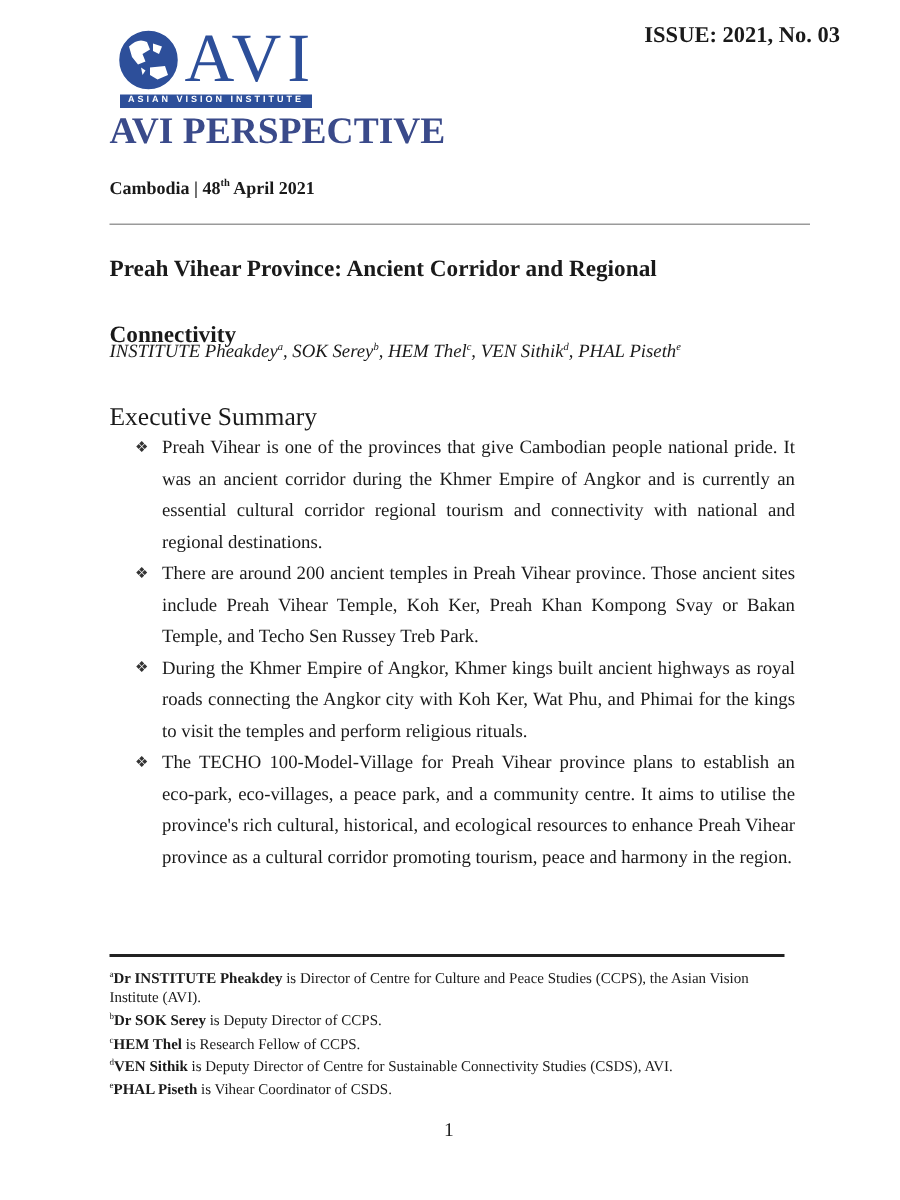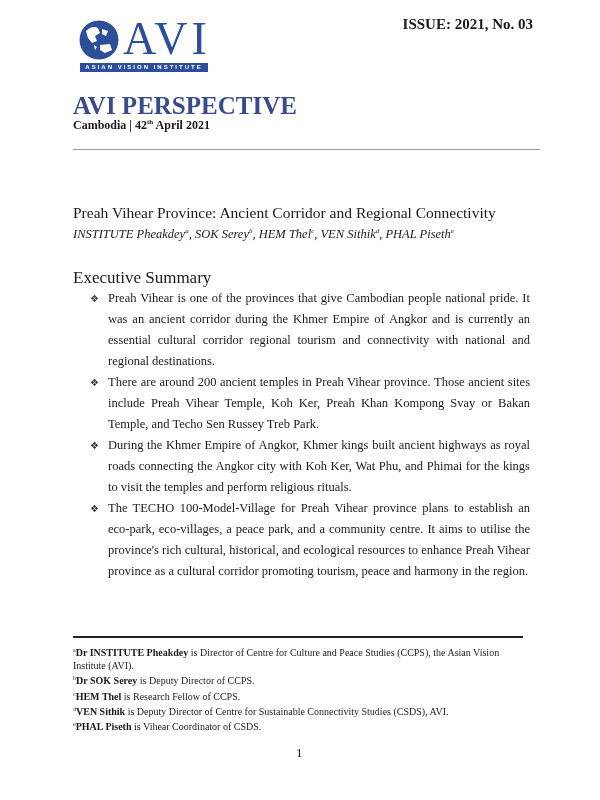--- a/index.html
+++ b/index.html
@@ -5,26 +5,26 @@
   html, body { margin:0; padding:0; background:#ffffff; }
   body { width:600px; height:800px; position:relative; overflow:hidden;
          font-family:"Liberation Serif", "DejaVu Serif", serif; color:#1a1a1a; }
   .logo { position:absolute; left:78px; top:19px; width:190px; height:52px; }
   .logo .globe { position:absolute; left:0; top:0; width:42px; height:42px; }
   .logo .letters { position:absolute; left:45px; top:-6px; font-size:46px; color:#2d4f9a;
                    font-family:"Liberation Serif", serif; letter-spacing:4px; line-height:52px; }
   .logo .band { position:absolute; left:2px; top:44px; width:128px; height:9px; background:#2d4f9a;
                 color:#ffffff; font-family:"Liberation Sans", sans-serif; font-size:6px; font-weight:bold;
                 letter-spacing:2px; line-height:9px; text-align:center; }
-  .issue { position:absolute; right:67px; top:16px; font-size:15px; font-weight:bold; }
-  .perspective { position:absolute; left:73px; top:92px; font-size:25px; font-weight:bold; color:#3a4a8a; }
+  .issue { position:absolute; right:40px; top:16px; font-size:15px; font-weight:bold; }
+  .perspective { position:absolute; left:73px; top:74px; font-size:25px; font-weight:bold; color:#3a4a8a; }
   .dateline { position:absolute; left:73px; top:118px; font-size:12px; font-weight:bold; }
   .dateline sup { font-size:7px; }
   .rule { position:absolute; left:73px; top:149px; width:467px; height:1px; background:#9a9a9a; }
-  .title { position:absolute; left:73px; top:158px; width:440px; font-size:15.5px; font-weight:normal; line-height:20px;margin-top:45px; }
+  .title { position:absolute; left:73px; top:158px; width:440px; font-size:15.5px; font-weight:bold; line-height:44px; }
   .authors { position:absolute; left:73px; top:227px; font-size:12.5px; font-style:italic; }
   .authors sup { font-size:7px; }
   .exec { position:absolute; left:73px; top:268px; font-size:17px; font-weight:normal; }
   .bullets { position:absolute; left:90px; top:288px; width:440px; margin:0; padding:0; list-style:none; }
   .bullets li { position:relative; padding-left:18px; font-size:12.5px; line-height:21px; text-align:justify; }
   .bullets li .diamond { position:absolute; left:0; top:0; font-size:10px; color:#333; }
   .fn-rule { position:absolute; left:73px; top:636px; width:450px; height:2px; background:#222; }
   .footnotes { position:absolute; left:73px; top:644px; width:450px; font-size:10px; line-height:13px; }
   .footnotes .fn { }
   .footnotes sup { font-size:6px; }
@@ -42,21 +42,21 @@
     <path d="M16 26 L19 28 L17 31 Z" fill="#ffffff"></path>
     <circle cx="21" cy="21" r="20" fill="none" stroke="#ffffff" stroke-width="1"></circle>
   </svg>
   <div class="letters">AVI</div>
   <div class="band">ASIAN VISION INSTITUTE</div>
 </div>
 
 <div class="issue">ISSUE: 2021, No. 03</div>
 
 <div class="perspective">AVI PERSPECTIVE</div>
-<div class="dateline"><span>Cambodia | 42</span><sup>th</sup><span> April 2021</span></div>
+<div class="dateline"><span>Cambodia | 48</span><sup>th</sup><span> April 2021</span></div>
 
 <div class="rule"></div>
 
 <div class="title">Preah Vihear Province: Ancient Corridor and Regional Connectivity</div>
 
 <div class="authors" id="authors"><span>INSTITUTE Pheakdey</span><sup>a</sup>, <span>SOK Serey</span><sup>b</sup>, <span>HEM Thel</span><sup>c</sup>, <span>VEN Sithik</span><sup>d</sup>, <span>PHAL Piseth</span><sup>e</sup></div>
 
 <div class="exec">Executive Summary</div>
 
 <ul class="bullets">

